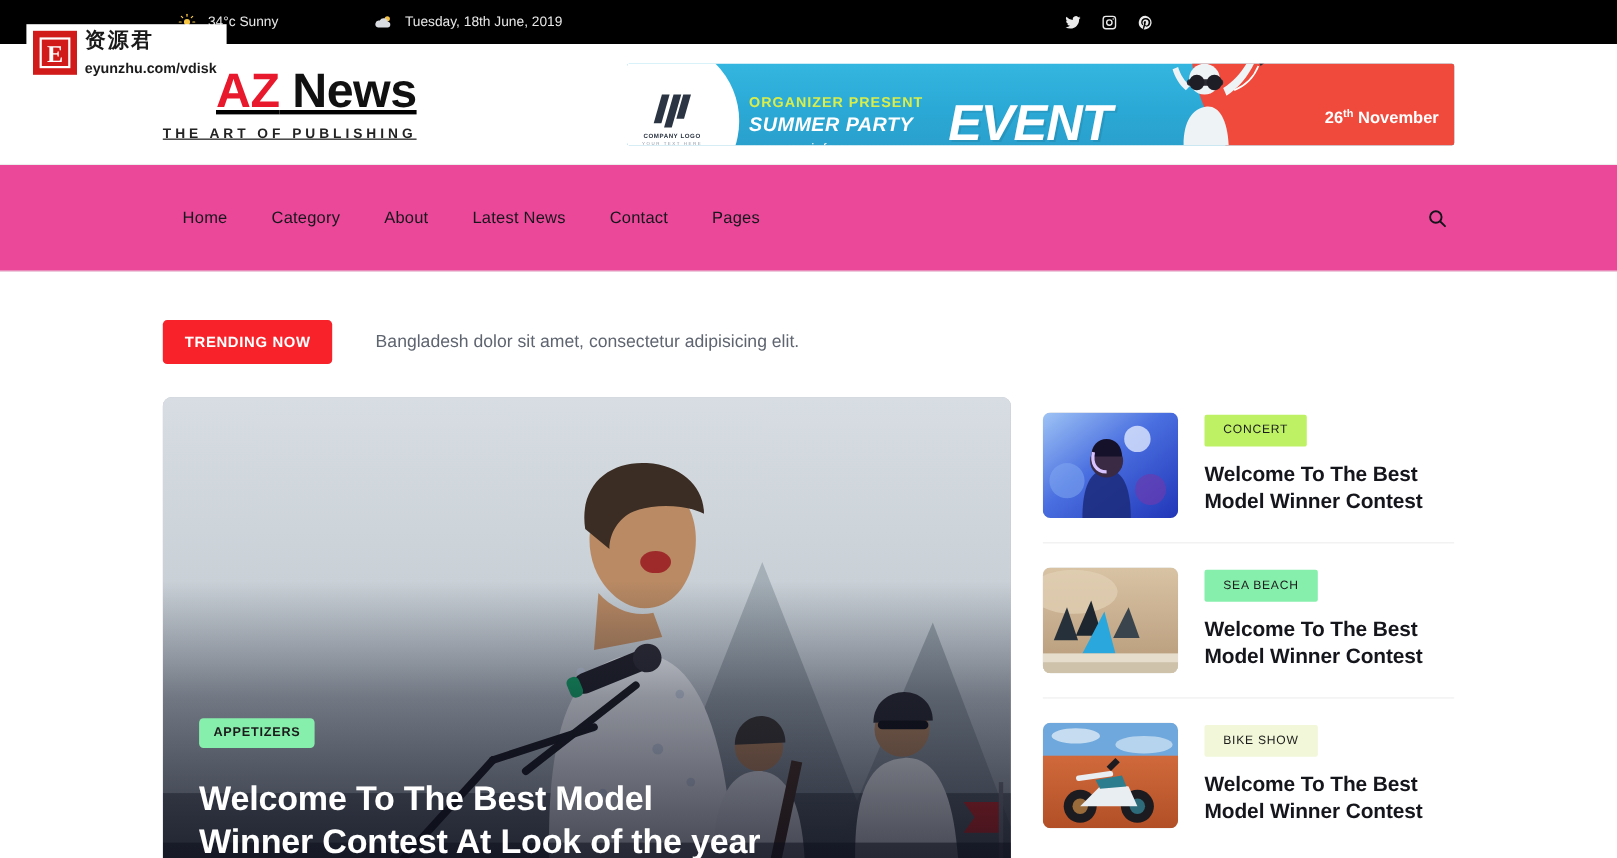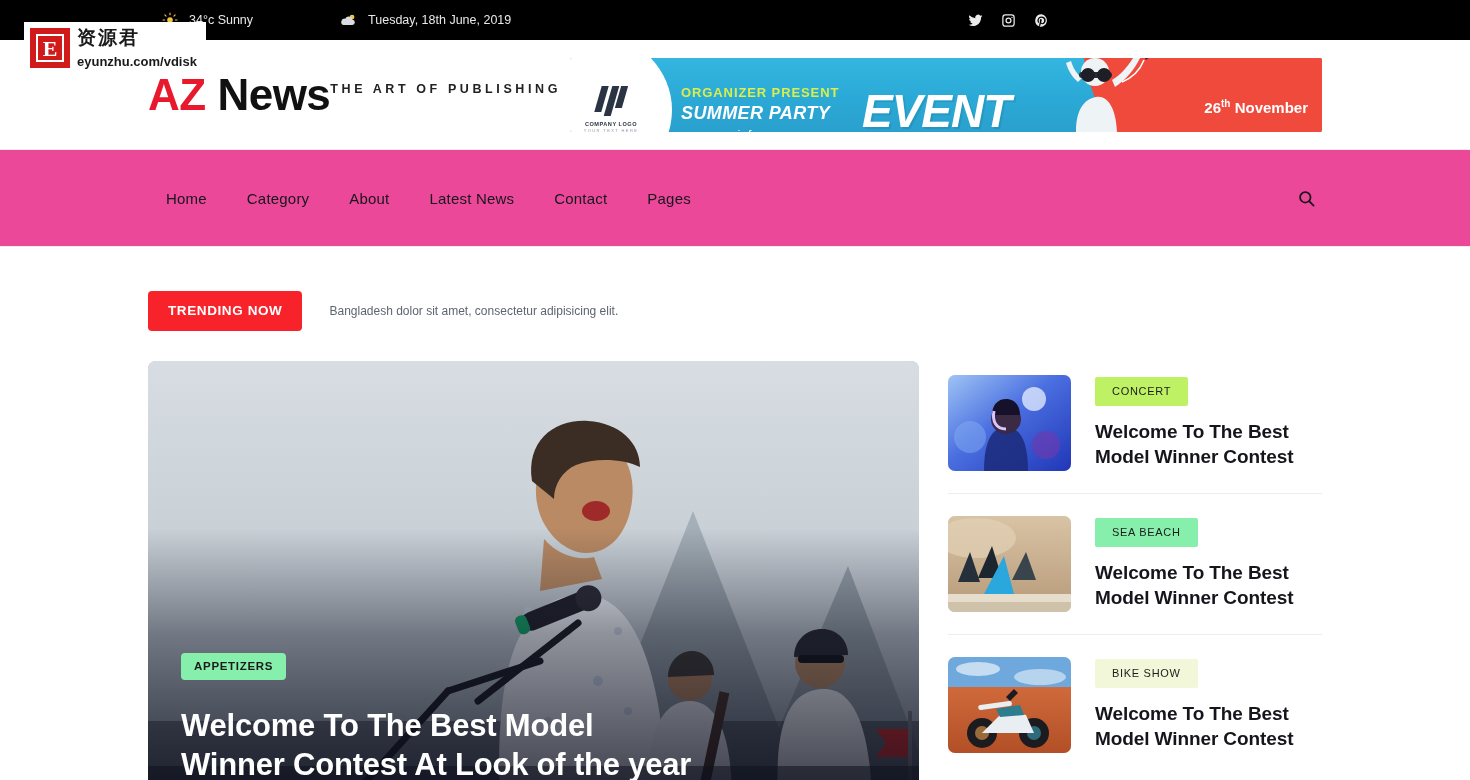--- a/index.html
+++ b/index.html
@@ -46,21 +46,21 @@
   .wm-txt{ display:flex; flex-direction:column; line-height:1; }
   .wm-cn{ font-size:19px; color:#1a1a1a; font-weight:700; letter-spacing:2px; }
   .wm-url{ font-size:13px; color:#1a1a1a; font-weight:700; margin-top:8px; }
 
   
   .masthead{
     height:110px; background:#ffffff; display:flex; align-items:center;
     border-bottom:1px solid #ececec;
   }
   .mh-inner{ width:1470px; display:flex; align-items:center; padding:0 148px; }
-  .logo{ display:flex; align-items:flex-start; }
+  .logo{ display:flex; flex-direction:column; align-items:flex-end;text-decoration:underline; }
   .logo-main{ font-size:44px; font-weight:700; line-height:1; letter-spacing:-.5px;
               font-family:"Liberation Sans", sans-serif; }
   .logo-az{ color:#e8192c; }
   .logo-news{ color:#111111; }
   .logo-sub{ font-size:12.5px; letter-spacing:3.6px; color:#222222; font-weight:700; margin-top:9px; }
 
   
   .banner{
     margin-left:auto; width:752px; height:74px; border-radius:2px;
     position:relative; overflow:hidden;
@@ -110,21 +110,21 @@
   .search-btn{ margin-left:auto; cursor:pointer; display:flex; padding:6px; }
 
   
   .trending-wrap{ width:1470px; padding:44px 148px 0 148px; }
   .trending{ display:flex; align-items:center; }
   .trend-badge{
     background:#f8232a; color:#ffffff; font-size:13.5px; font-weight:700;
     letter-spacing:.6px; padding:13px 20px; border-radius:4px; cursor:pointer;
     line-height:1;
   }
-  .trend-text{ margin-left:27px; font-size:12px; color:#5f6570; }
+  .trend-text{ margin-left:39px; font-size:16px; color:#5f6570; }
 
   
   .content{ width:1470px; padding:30px 148px 0 148px; display:flex; gap:29px; }
 
   
   .hero{
     flex:0 0 771px; height:440px; border-radius:8px; overflow:hidden;
     position:relative; background:#b9c2c8;
   }
   .hero-photo{ position:absolute; inset:0; }

